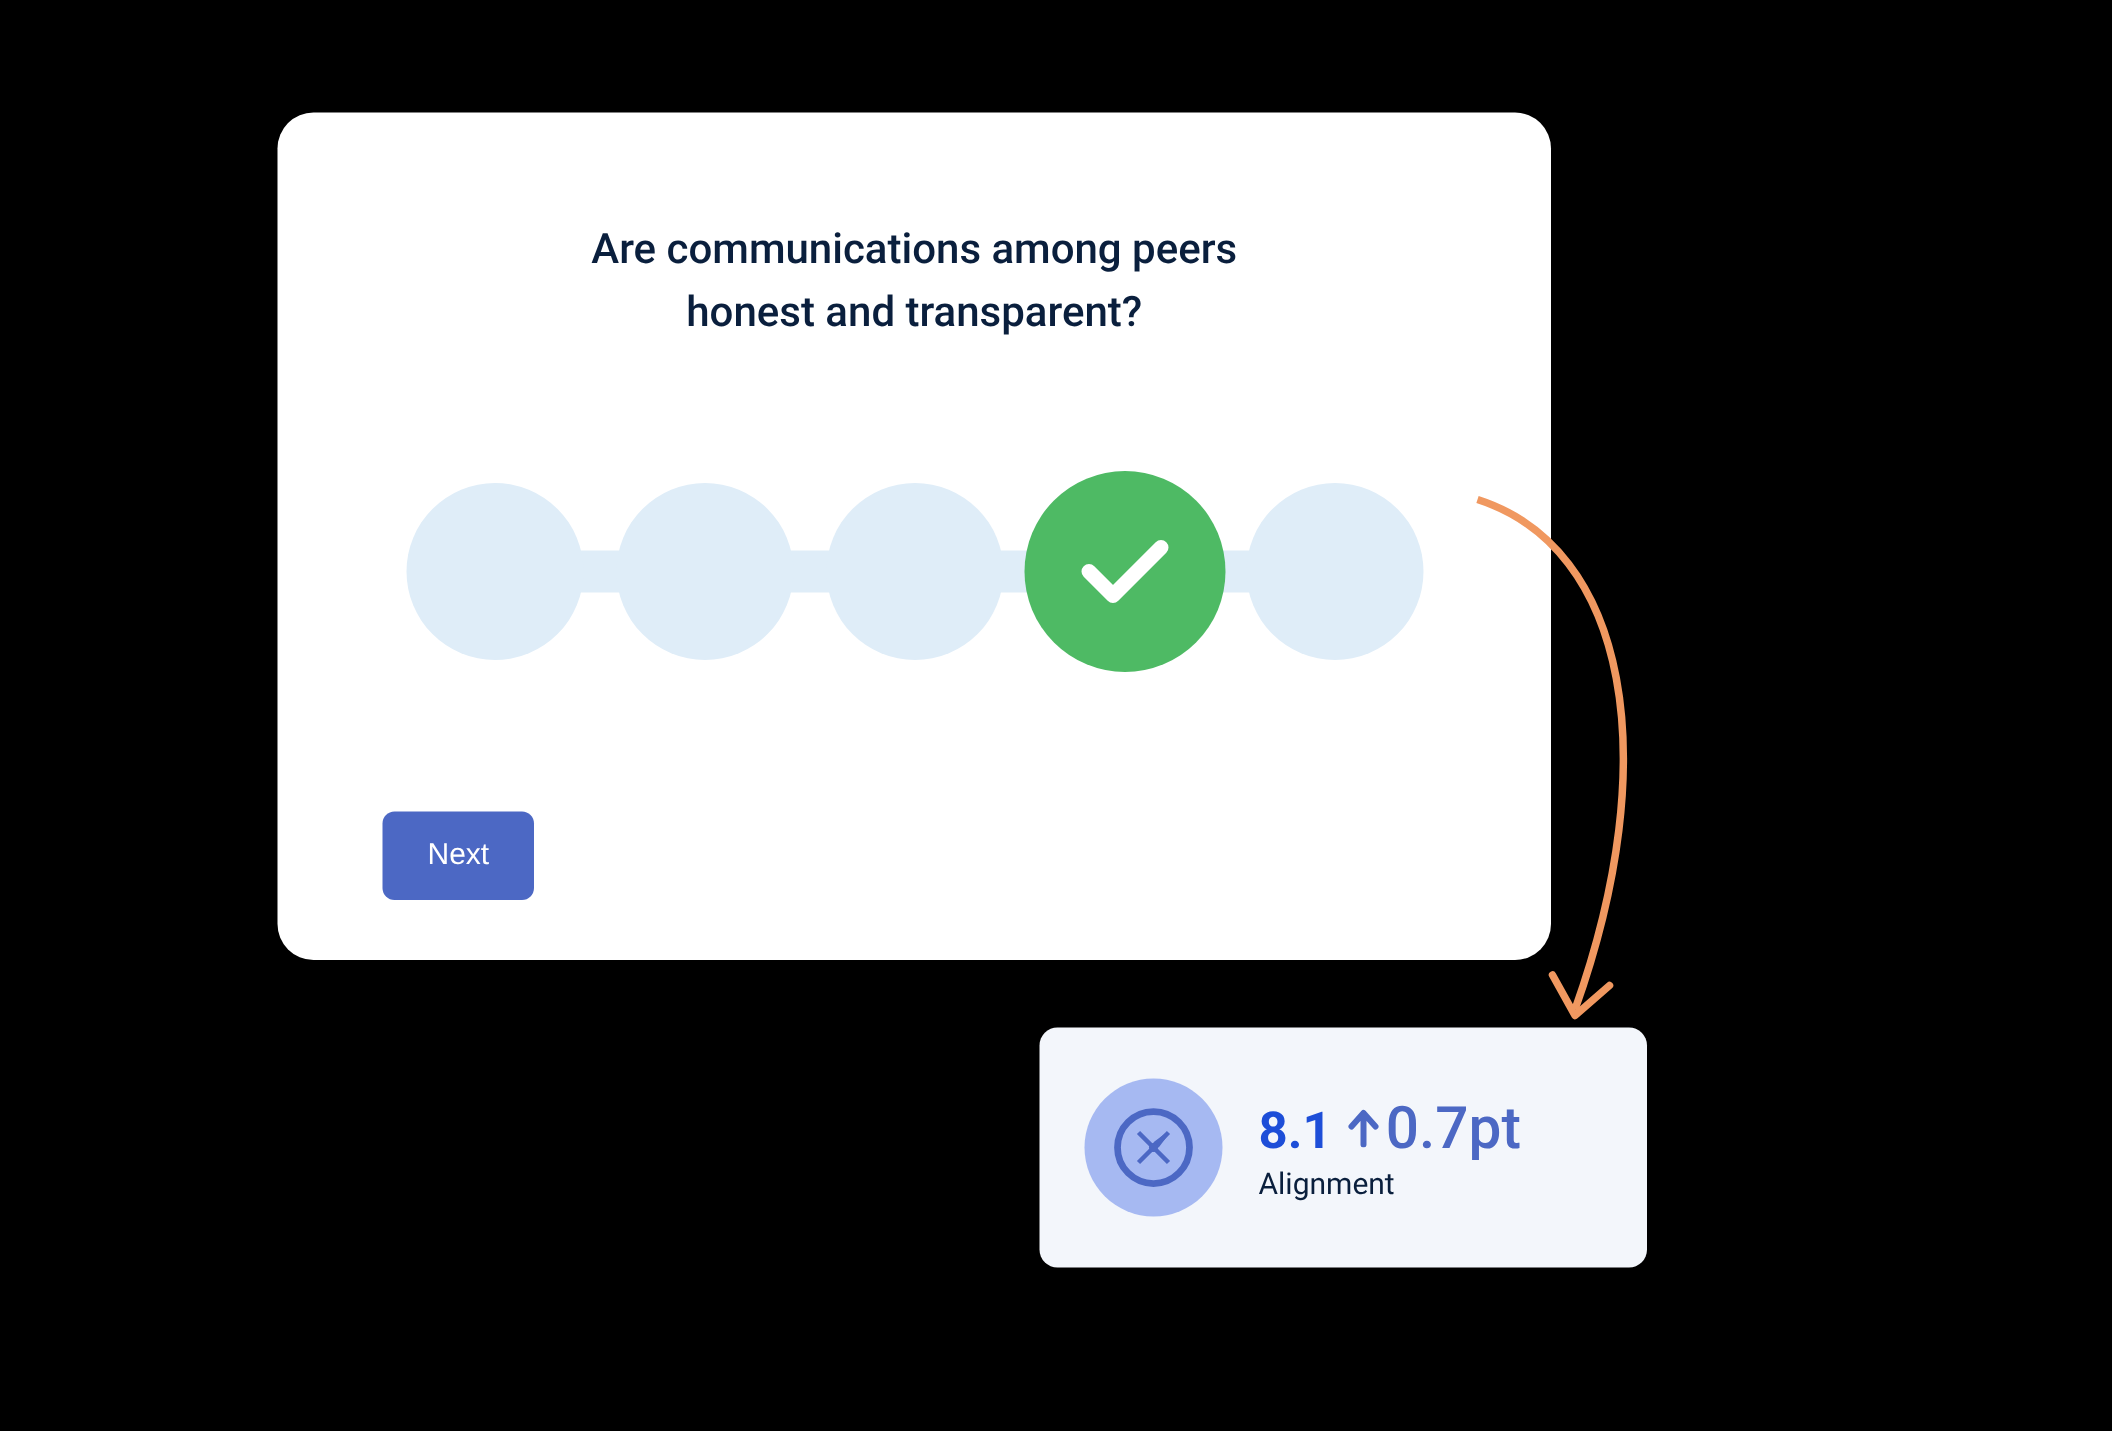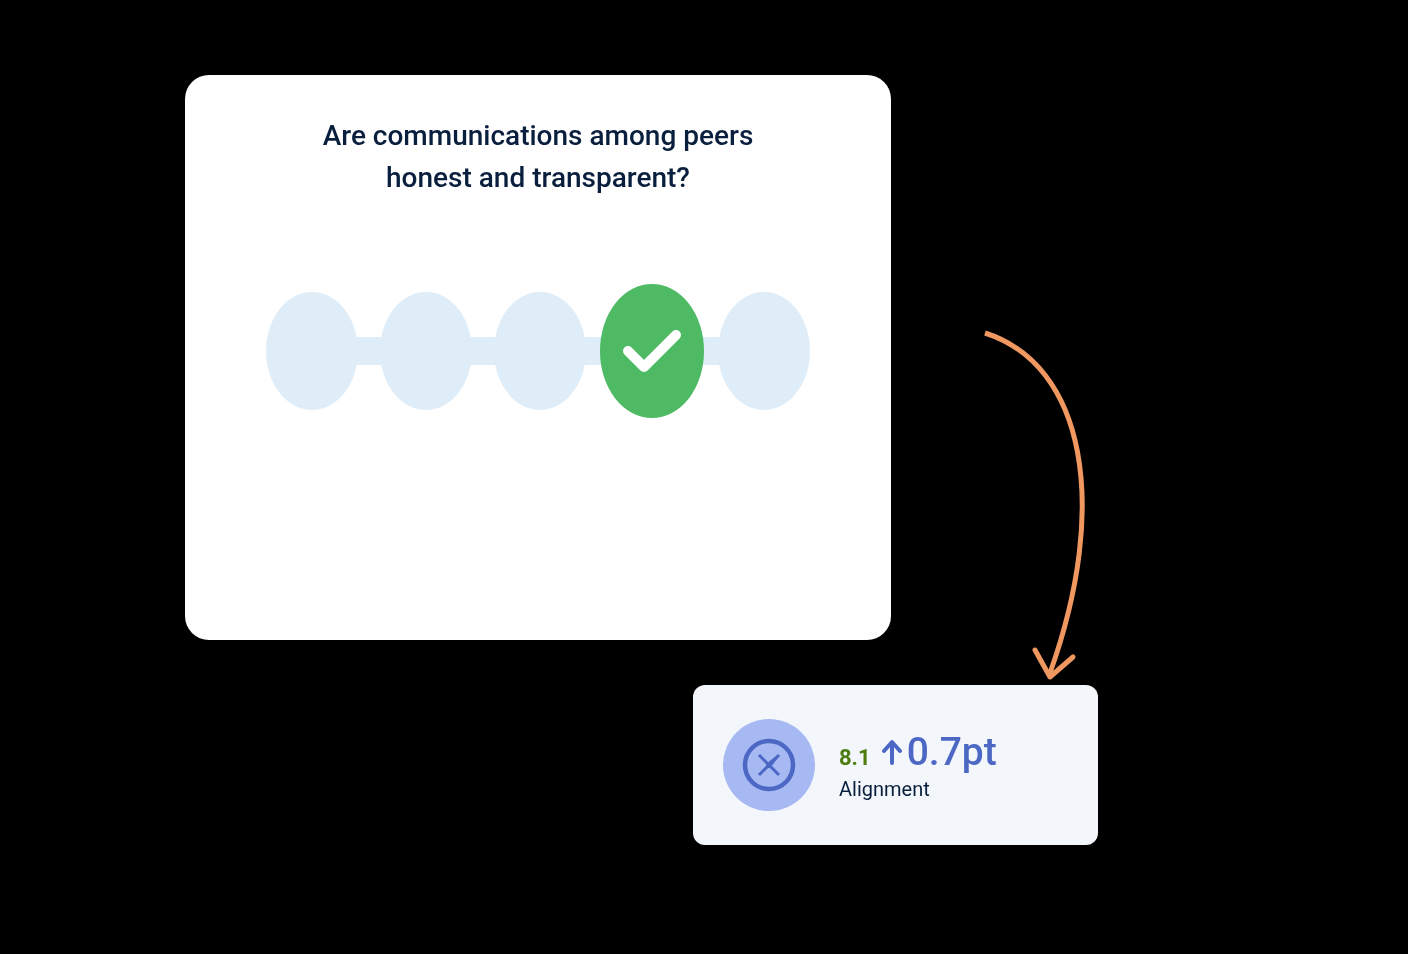--- a/index.html
+++ b/index.html
@@ -11,26 +11,26 @@
       font-family: -apple-system, BlinkMacSystemFont, 'Segoe UI', Roboto, sans-serif;
       background: #000;
       width: 1408px;
       height: 954px;
       position: relative;
     }
     .survey-card {
       position: absolute;
       left: 185px;
       top: 75px;
-      width: 706px;
+      width: 849px;
       height: 565px;
       background: #fff;
       border-radius: 24px;
       box-shadow: 0 20px 50px rgba(0,0,0,0.4);
-      padding: 40px 70px 40px 70px;
+      padding: 70px 70px 40px 70px;
       display: flex;
       flex-direction: column;
     }
     .question-text {
       font-size: 28px;
       font-weight: 500;
       color: #0a1f3d;
       text-align: center;
       line-height: 1.5;
       max-width: 520px;
@@ -132,23 +132,23 @@
     .metric-text {
       display: flex;
       flex-direction: column;
     }
     .metric-top-row {
       display: flex;
       align-items: baseline;
       gap: 10px;
     }
     .metric-score {
-      font-size: 22px;
+      font-size: 34px;
       font-weight: 700;
-      color: #4d7c0f;
+      color: #1d4ed8;
     }
     .metric-delta {
       font-size: 39px;
       font-weight: 500;
       color: #4c68c4;
       display: flex;
       align-items: center;
       gap: 4px;
     }
     .metric-label {
@@ -171,20 +171,21 @@
     <div class="scale-dot"></div>
     <div class="scale-dot selected">
       <svg class="check-icon" viewBox="0 0 60 48" fill="none">
         <path d="M6 24 L22 40 L54 8" stroke="#fff" stroke-width="10" stroke-linecap="round" stroke-linejoin="round"></path>
       </svg>
     </div>
     <div class="scale-dot"></div>
   </div>
 
   <div class="nav-buttons">
+    <button class="btn-next">Next</button>
   </div>
 </div>
 
 <svg class="flow-arrow" viewBox="0 0 160 370" fill="none">
   <path d="M 20 8 C 120 40, 145 180, 85 348" stroke="#f09860" stroke-width="5" fill="none"></path>
   <path d="M 70 325 L 85 352 L 108 332" stroke="#f09860" stroke-width="5" fill="none" stroke-linecap="round" stroke-linejoin="round"></path>
 </svg>
 
 <div class="metric-card">
   <div class="metric-icon-wrap">

